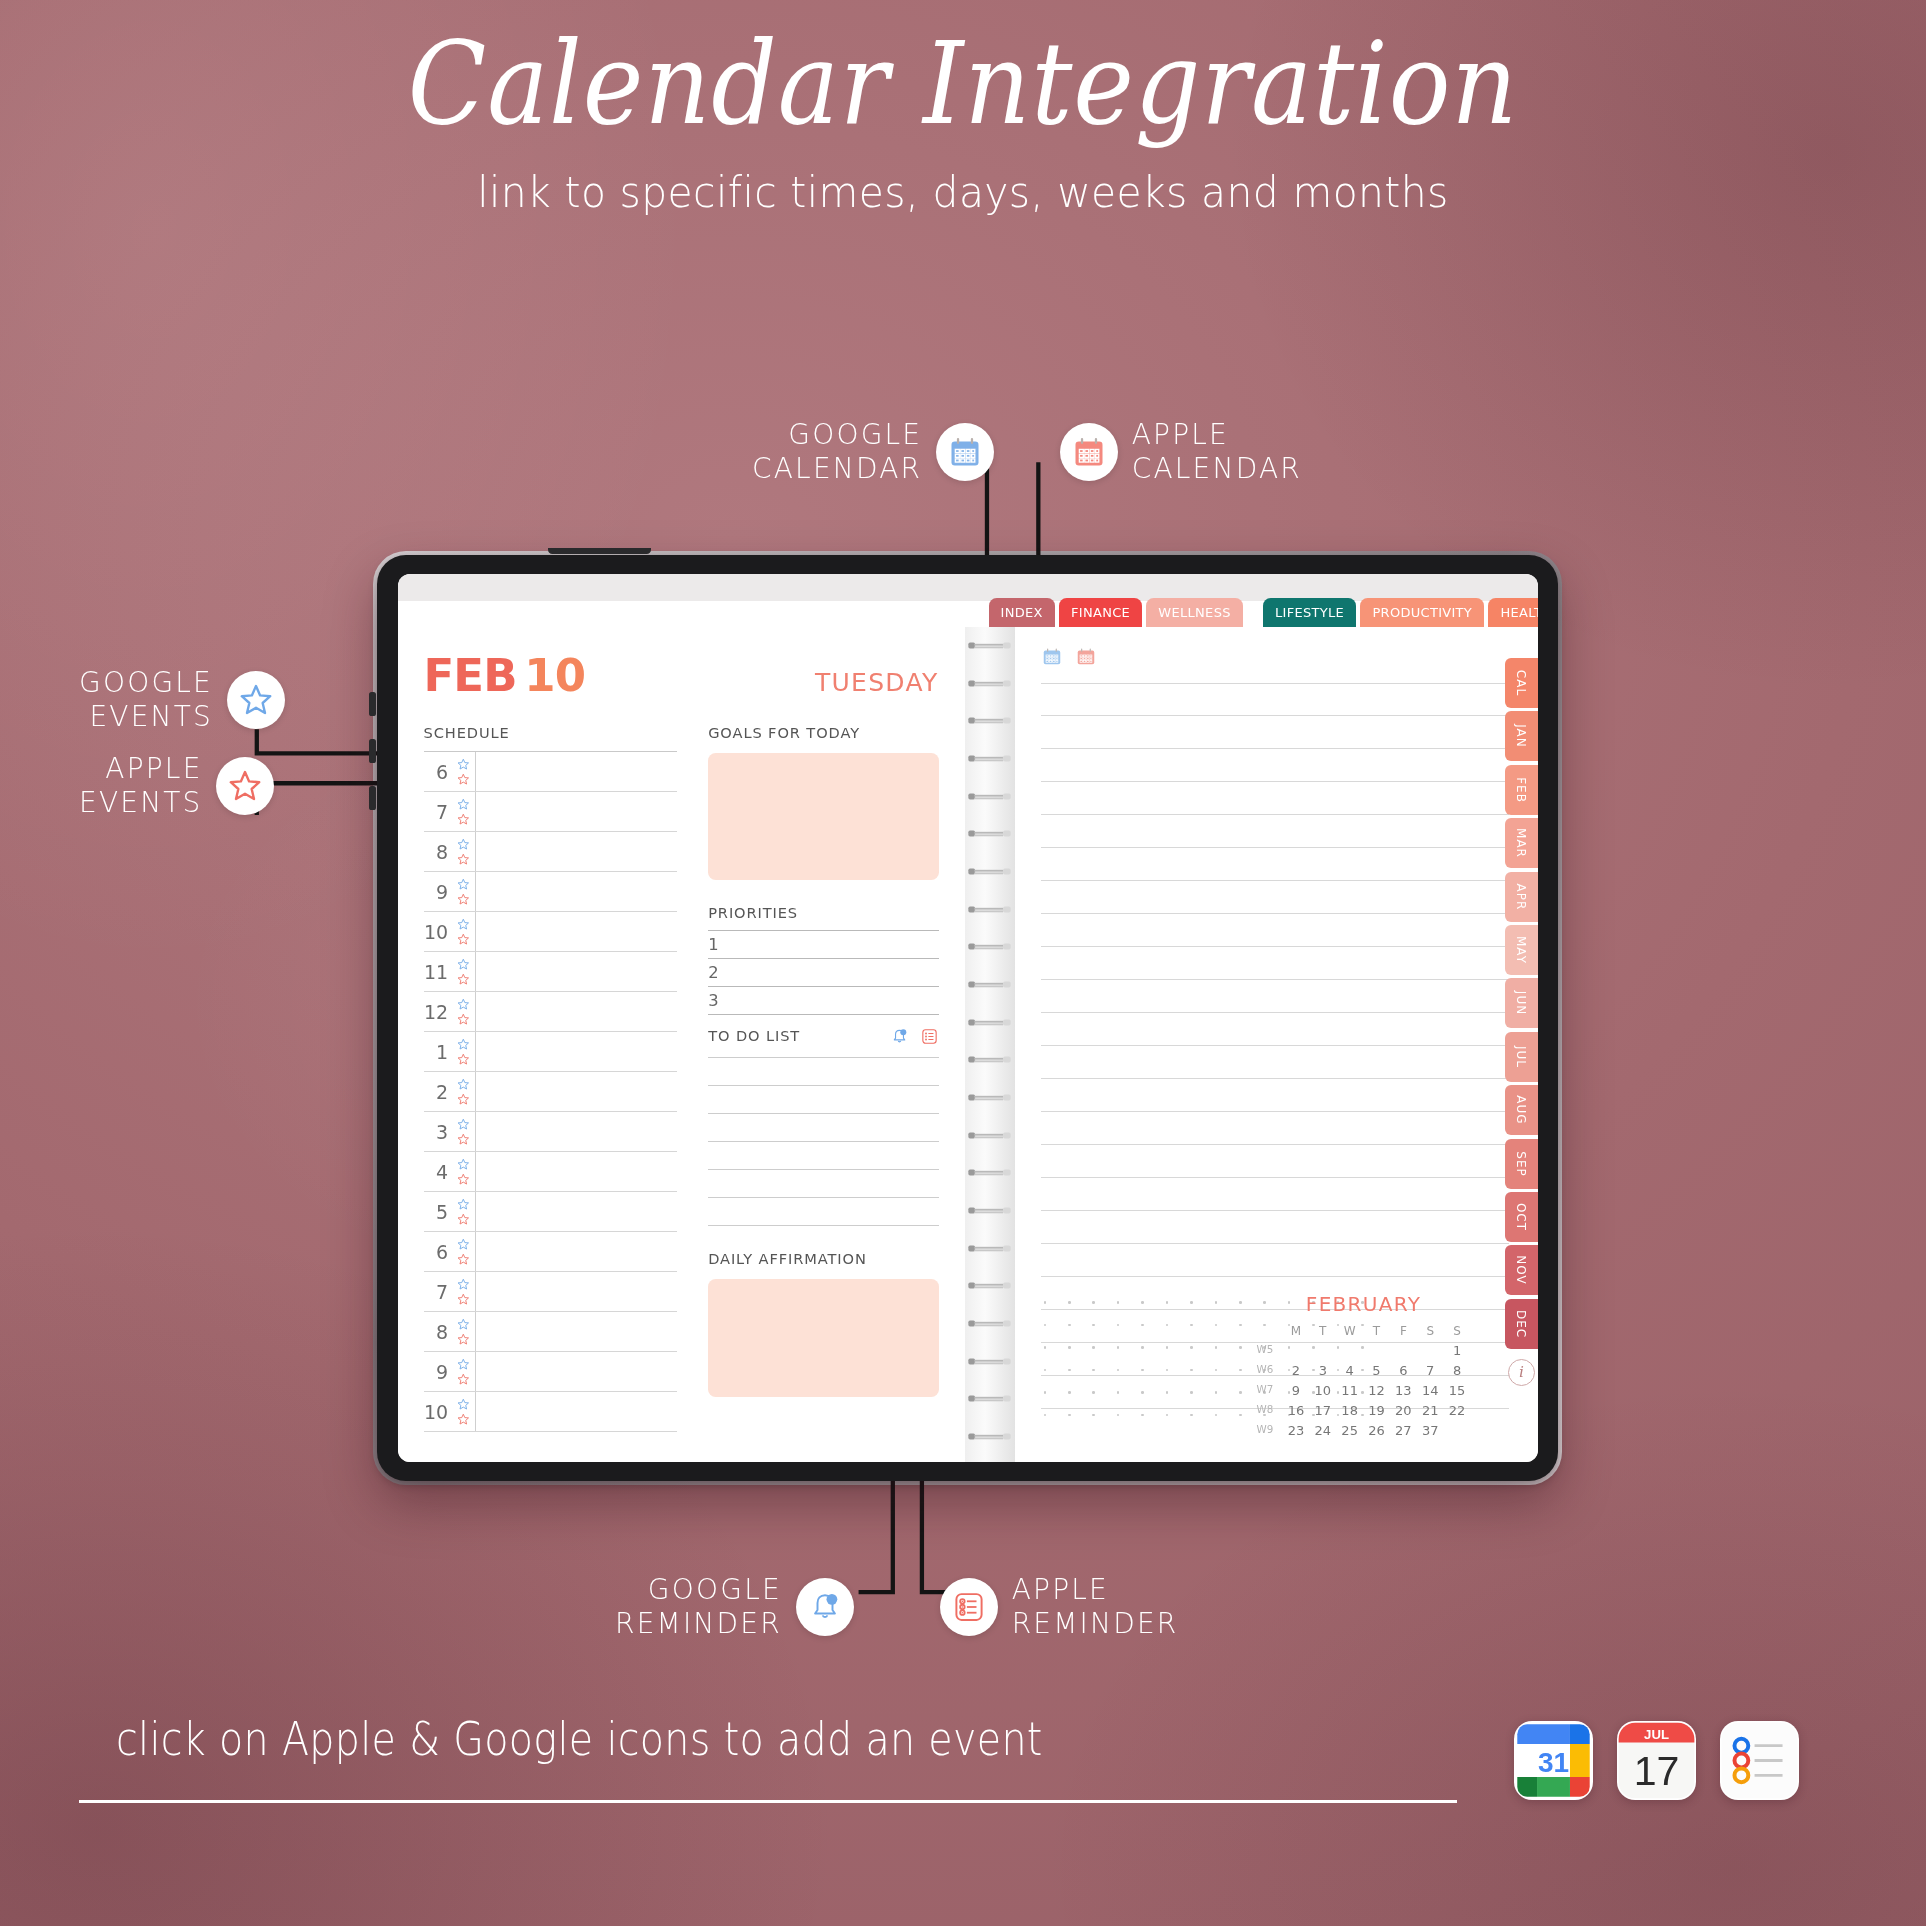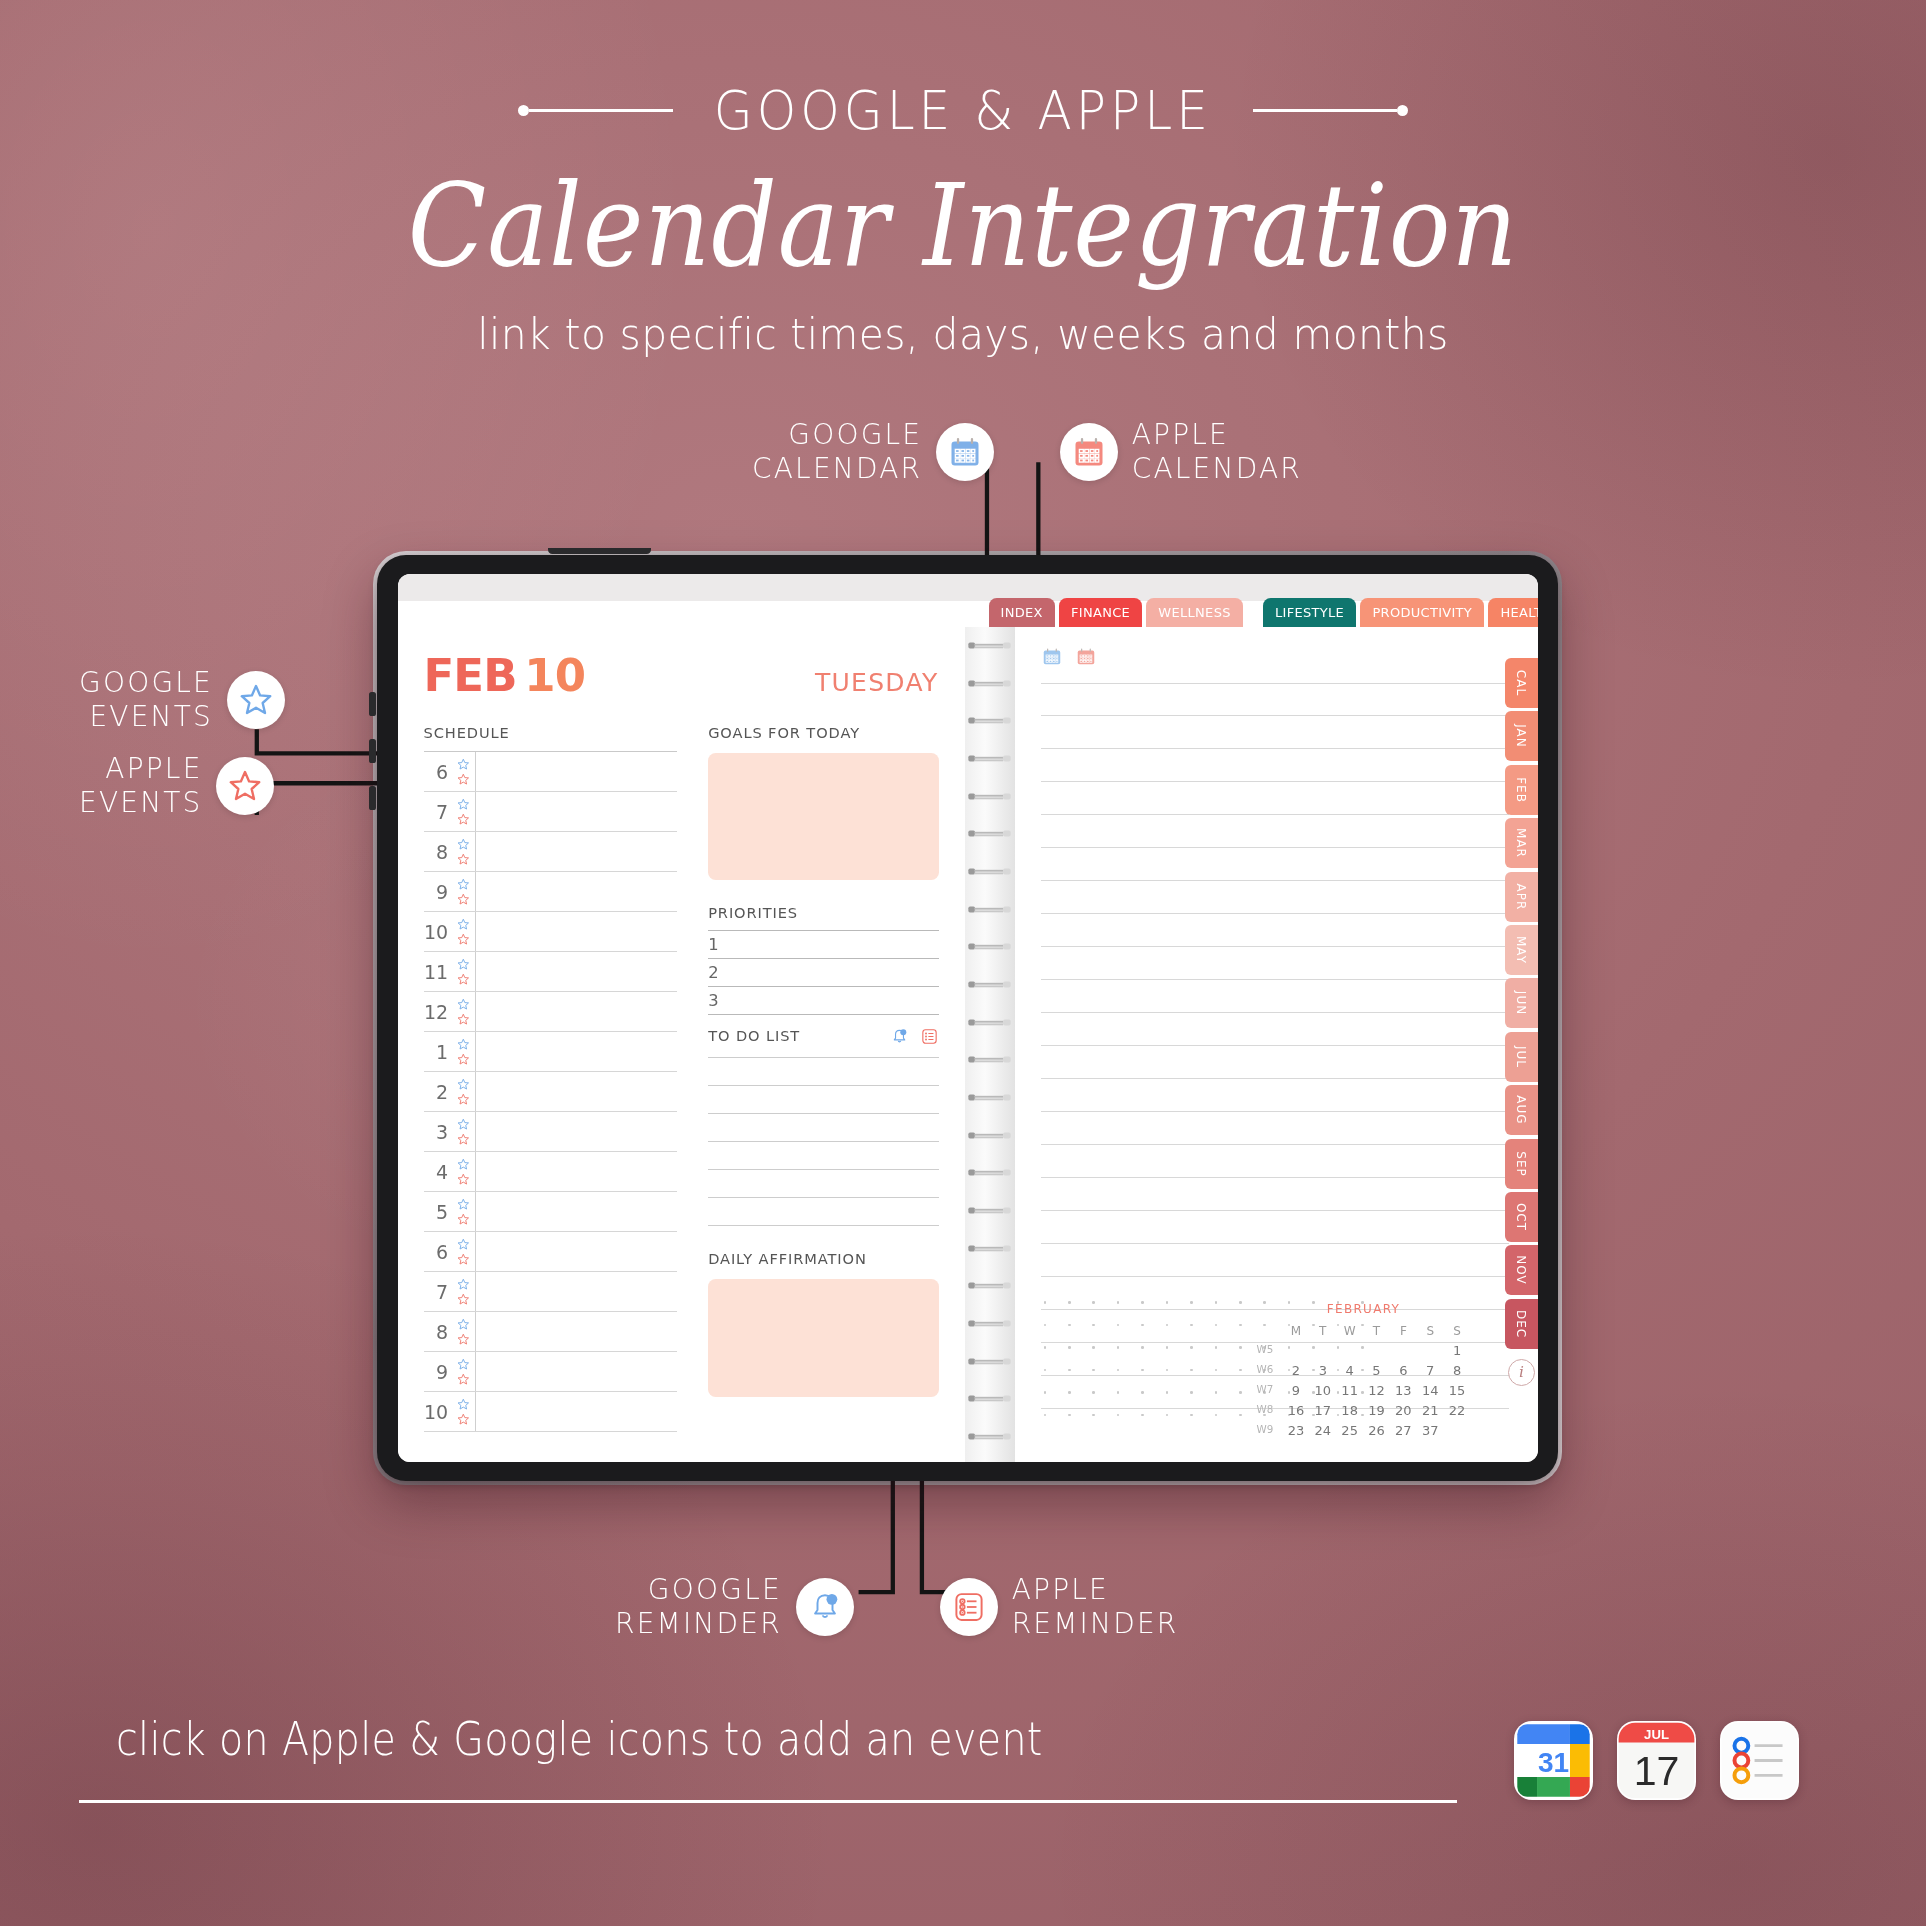--- a/index.html
+++ b/index.html
@@ -122,21 +122,21 @@
   .ricons { display:flex; gap:12px; margin-bottom:12px; }
   .rlines { }
   .rline { height:33px; border-bottom:1.2px solid #d8d8d8; }
   .rline.first { border-top:1.2px solid #d8d8d8; }
 
   .dotgrid { position:absolute; left:29px; bottom:26px; width:342px; height:135px;
              display:grid; grid-template-columns:repeat(14,1fr); grid-template-rows:repeat(6,1fr); }
   .dotgrid i { width:2.6px; height:2.6px; border-radius:50%; background:#c9c9c9; }
 
   .minical { position:absolute; right:67px; bottom:24px; width:214px; }
-  .mc-title { text-align:center; color:#f07a6d; font-size:12px; letter-spacing:1.3px;
+  .mc-title { text-align:center; color:#f07a6d; font-size:20px; letter-spacing:1.3px;
               font-family:"DejaVu Sans", sans-serif; margin-bottom:7.7px; }
   .mc-grid { display:grid; grid-template-columns:26px repeat(7,1fr); row-gap:5.1px; }
   .mc-grid span { text-align:center; font-size:12px; color:#9b9b9b; font-family:"DejaVu Sans", sans-serif; }
   .mc-grid span.wk { font-size:10.3px; color:#b5b5b5; text-align:left; }
   .mc-grid span.d { color:#777; font-size:13px; }
 
   
   .mtabs { position:absolute; right:0; top:0; bottom:0; width:36px; padding-top:31px;
            display:flex; flex-direction:column; gap:3.4px; align-items:flex-end; z-index:5; }
   .mtab { width:33px; height:50px; border-radius:6px 0 0 6px; color:#fff; font-size:12px;
@@ -160,31 +160,20 @@
 </head>
 <body>
 
 <div class="cloth c1"></div>
 <div class="cloth c2"></div>
 <div class="cloth c3"></div>
 <div class="cloth c4"></div>
 <div class="cloth c5"></div>
 
 <div class="header">
-  <div class="eyebrow-row">
-    <div class="eyebrow-line">
-      <div class="dot"></div>
-        <div class="bar"></div>
-    </div>
-    <div class="eyebrow-text">GOOGLE &amp; APPLE</div>
-    <div class="eyebrow-line">
-      <div class="bar"></div>
-        <div class="dot"></div>
-    </div>
-  </div>
   <div class="title">Calendar Integration</div>
   <div class="subtitle">link to specific times, days, weeks and months</div>
 </div>
 
 <svg style="position:absolute;left:0;top:0;width:1926px;height:1926px;pointer-events:none" viewBox="0 0 2250 2250" width="1926" height="1926">
   <path d="M1153,540 L1153,555 L1153,770" stroke="#141414" stroke-width="5" fill="none"></path>
   <path d="M1213,540 L1213,560 L1213,770" stroke="#141414" stroke-width="5" fill="none"></path>
   <path d="M300,852 L300,880 L540,880" stroke="#141414" stroke-width="5" fill="none"></path>
   <path d="M300,952 L300,915 L540,915" stroke="#141414" stroke-width="5" fill="none"></path>
   <path d="M1043,1237 L1043,1860 L1003,1860" stroke="#141414" stroke-width="5" fill="none"></path>

